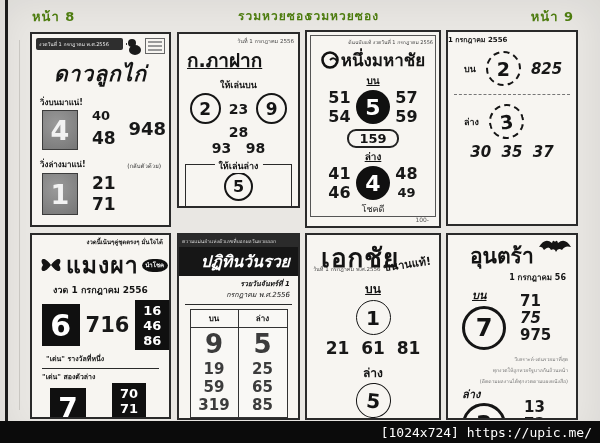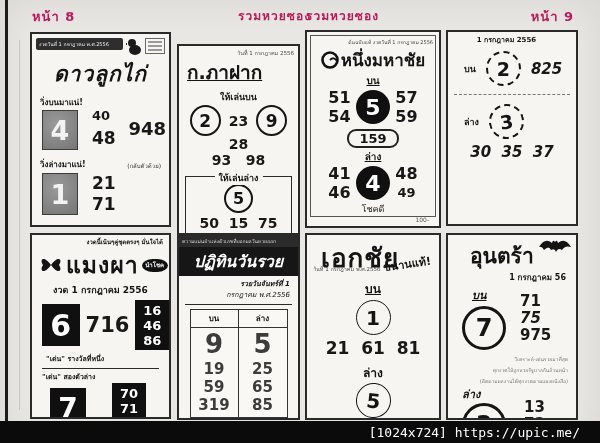--- a/index.html
+++ b/index.html
@@ -3,24 +3,24 @@
 <meta charset="utf-8">
 <style>
   html,body{margin:0;padding:0;}
   body{font-family:"DejaVu Sans",sans-serif;background:#b9b7b3;}
   #scan{position:relative;width:600px;height:443px;background:#e9e7e3;overflow:hidden;
         box-shadow:inset 0 0 40px rgba(0,0,0,.08);}
   
   .spine{position:absolute;left:5px;top:0;width:3px;height:421px;background:#1c1c1c;}
   .spine2{position:absolute;left:19px;top:40px;width:1px;height:370px;background:#c9c7c2;}
   
-  .hdr{position:absolute;top:6px;font-size:13px;font-weight:bold;color:#be185d;letter-spacing:1px;}
+  .hdr{position:absolute;top:6px;font-size:13px;font-weight:bold;color:#4d7c0f;letter-spacing:1px;}
   
   .bar{position:absolute;left:0;bottom:0;width:600px;height:22px;background:#0b0b0b;color:#fff;
-       display:flex;align-items:center;justify-content:flex-end;padding-right:20px;box-sizing:border-box;
+       display:flex;align-items:center;justify-content:flex-end;padding-right:8px;box-sizing:border-box;
        font-size:13px;font-family:"DejaVu Sans Mono",monospace;}
   
   .p{position:absolute;background:#f7f5f1;border:2px solid #2a2a2a;box-sizing:border-box;
      color:#141414;overflow:hidden;}
   .inner{border:1px solid #555;margin:3px;padding:2px;height:calc(100% - 12px);box-sizing:border-box;}
   .tiny{font-size:6px;color:#444;}
   .center{text-align:center;}
   .circle{border:2px solid #151515;border-radius:50%;display:flex;align-items:center;justify-content:center;
           font-weight:bold;background:#f7f5f1;}
   .bcircle{background:#101010;color:#fefefe;border-radius:50%;display:flex;align-items:center;justify-content:center;font-weight:bold;}
@@ -90,21 +90,21 @@
     </div>
     <div style="display:flex;align-items:center;gap:14px;padding:2px 0 0 10px;">
       <div class="graybox" style="width:34px;height:40px;font-size:27px;">1</div>
       <div style="display:flex;flex-direction:column;line-height:21px;">
         <span class="num" style="font-size:17px;">21</span>
         <span class="num" style="font-size:17px;">71</span>
       </div>
     </div>
   </div>
 
-  <div class="p" style="left:177px;top:32px;width:123px;height:196px;margin-top:12px;">
+  <div class="p" style="left:177px;top:32px;width:123px;height:176px;">
     <div class="tiny" style="text-align:right;padding:3px 4px 0 0;font-size:5.5px;">วันที่ 1 กรกฎาคม 2556</div>
     <div style="font-size:19px;font-weight:900;text-decoration:underline;padding-left:8px;">ก.ภาฝาก</div>
     <div class="center" style="font-size:9px;font-weight:bold;margin-top:3px;">ให้เล่นบน</div>
     <div style="display:flex;align-items:center;justify-content:center;gap:8px;margin-top:1px;">
       <div class="circle" style="width:27px;height:27px;font-size:17px;">2</div>
       <span class="num" style="font-size:14px;">23</span>
       <div class="circle" style="width:27px;height:27px;font-size:17px;">9</div>
     </div>
     <div class="center num" style="font-size:14px;">28</div>
     <div class="center num" style="font-size:14px;white-space:pre;">93   98</div>
@@ -149,21 +149,21 @@
         <span class="num center" style="font-size:16px;">48</span>
         <span class="num center" style="font-size:16px;">46</span>
         <span class="num center" style="font-size:13px;">49</span>
       </div>
       <div class="center" style="font-size:9px;">โชคดี</div>
       <div class="price">100-</div>
     </div>
   </div>
 
   <div class="p" style="left:446px;top:30px;width:132px;height:196px;">
-    <div style="text-align:center;font-size:7px;font-weight:bold;padding:2px 11px 0 0;">1 กรกฎาคม 2556</div>
+    <div style="text-align:left;font-size:7px;font-weight:bold;padding:2px 11px 0 0;">1 กรกฎาคม 2556</div>
     <div style="display:flex;align-items:center;gap:10px;padding:6px 0 0 16px;">
       <span style="font-size:9px;font-weight:bold;">บน</span>
       <div class="circle" style="width:31px;height:31px;font-size:19px;border-style:dashed;">2</div>
       <span class="num" style="font-size:15px;font-style:italic;">825</span>
     </div>
     <div class="dashrule" style="margin-top:8px;"></div>
     <div style="display:flex;align-items:center;gap:10px;padding:6px 0 0 16px;">
       <span style="font-size:9px;font-weight:bold;">ล่าง</span>
       <div class="circle" style="width:31px;height:31px;font-size:19px;border-style:dashed;transform:rotate(-8deg);">3</div>
     </div>
@@ -200,21 +200,21 @@
         <span>70</span>
         <span>71</span>
         <span>74</span>
       </div>
     </div>
 
   </div>
 
   <div class="p" style="left:177px;top:233px;width:123px;height:187px;">
     <div style="background:#2b2b2b;color:#ddd;font-size:5px;padding:2px 3px;">ความแม่นยำแห่งตัวเลขที่บอกผลวันหวยออก</div>
-    <div style="background:#161616;color:#fff;font-size:16px;font-weight:900;font-style:italic;text-align:center;padding:2px 8px;">ปฏิทินวันรวย</div>
+    <div style="background:#161616;color:#fff;font-size:16px;font-weight:900;font-style:italic;text-align:right;padding:2px 8px;">ปฏิทินวันรวย</div>
     <div style="text-align:right;font-size:7px;font-weight:bold;font-style:italic;padding:2px 8px 0 0;">รวยวันจันทร์ที่ 1</div>
     <div style="text-align:right;font-size:7px;font-style:italic;padding:0 8px 0 0;">กรกฎาคม พ.ศ.2556</div>
     <div class="rule" style="margin:4px 6px;"></div>
     <div class="cal">
       <div class="h c1">บน</div>
       <div class="h">ล่าง</div>
       <div class="big c1">9</div>
       <div class="big">5</div>
       <div class="r c1">19</div>
       <div class="r">25</div>

